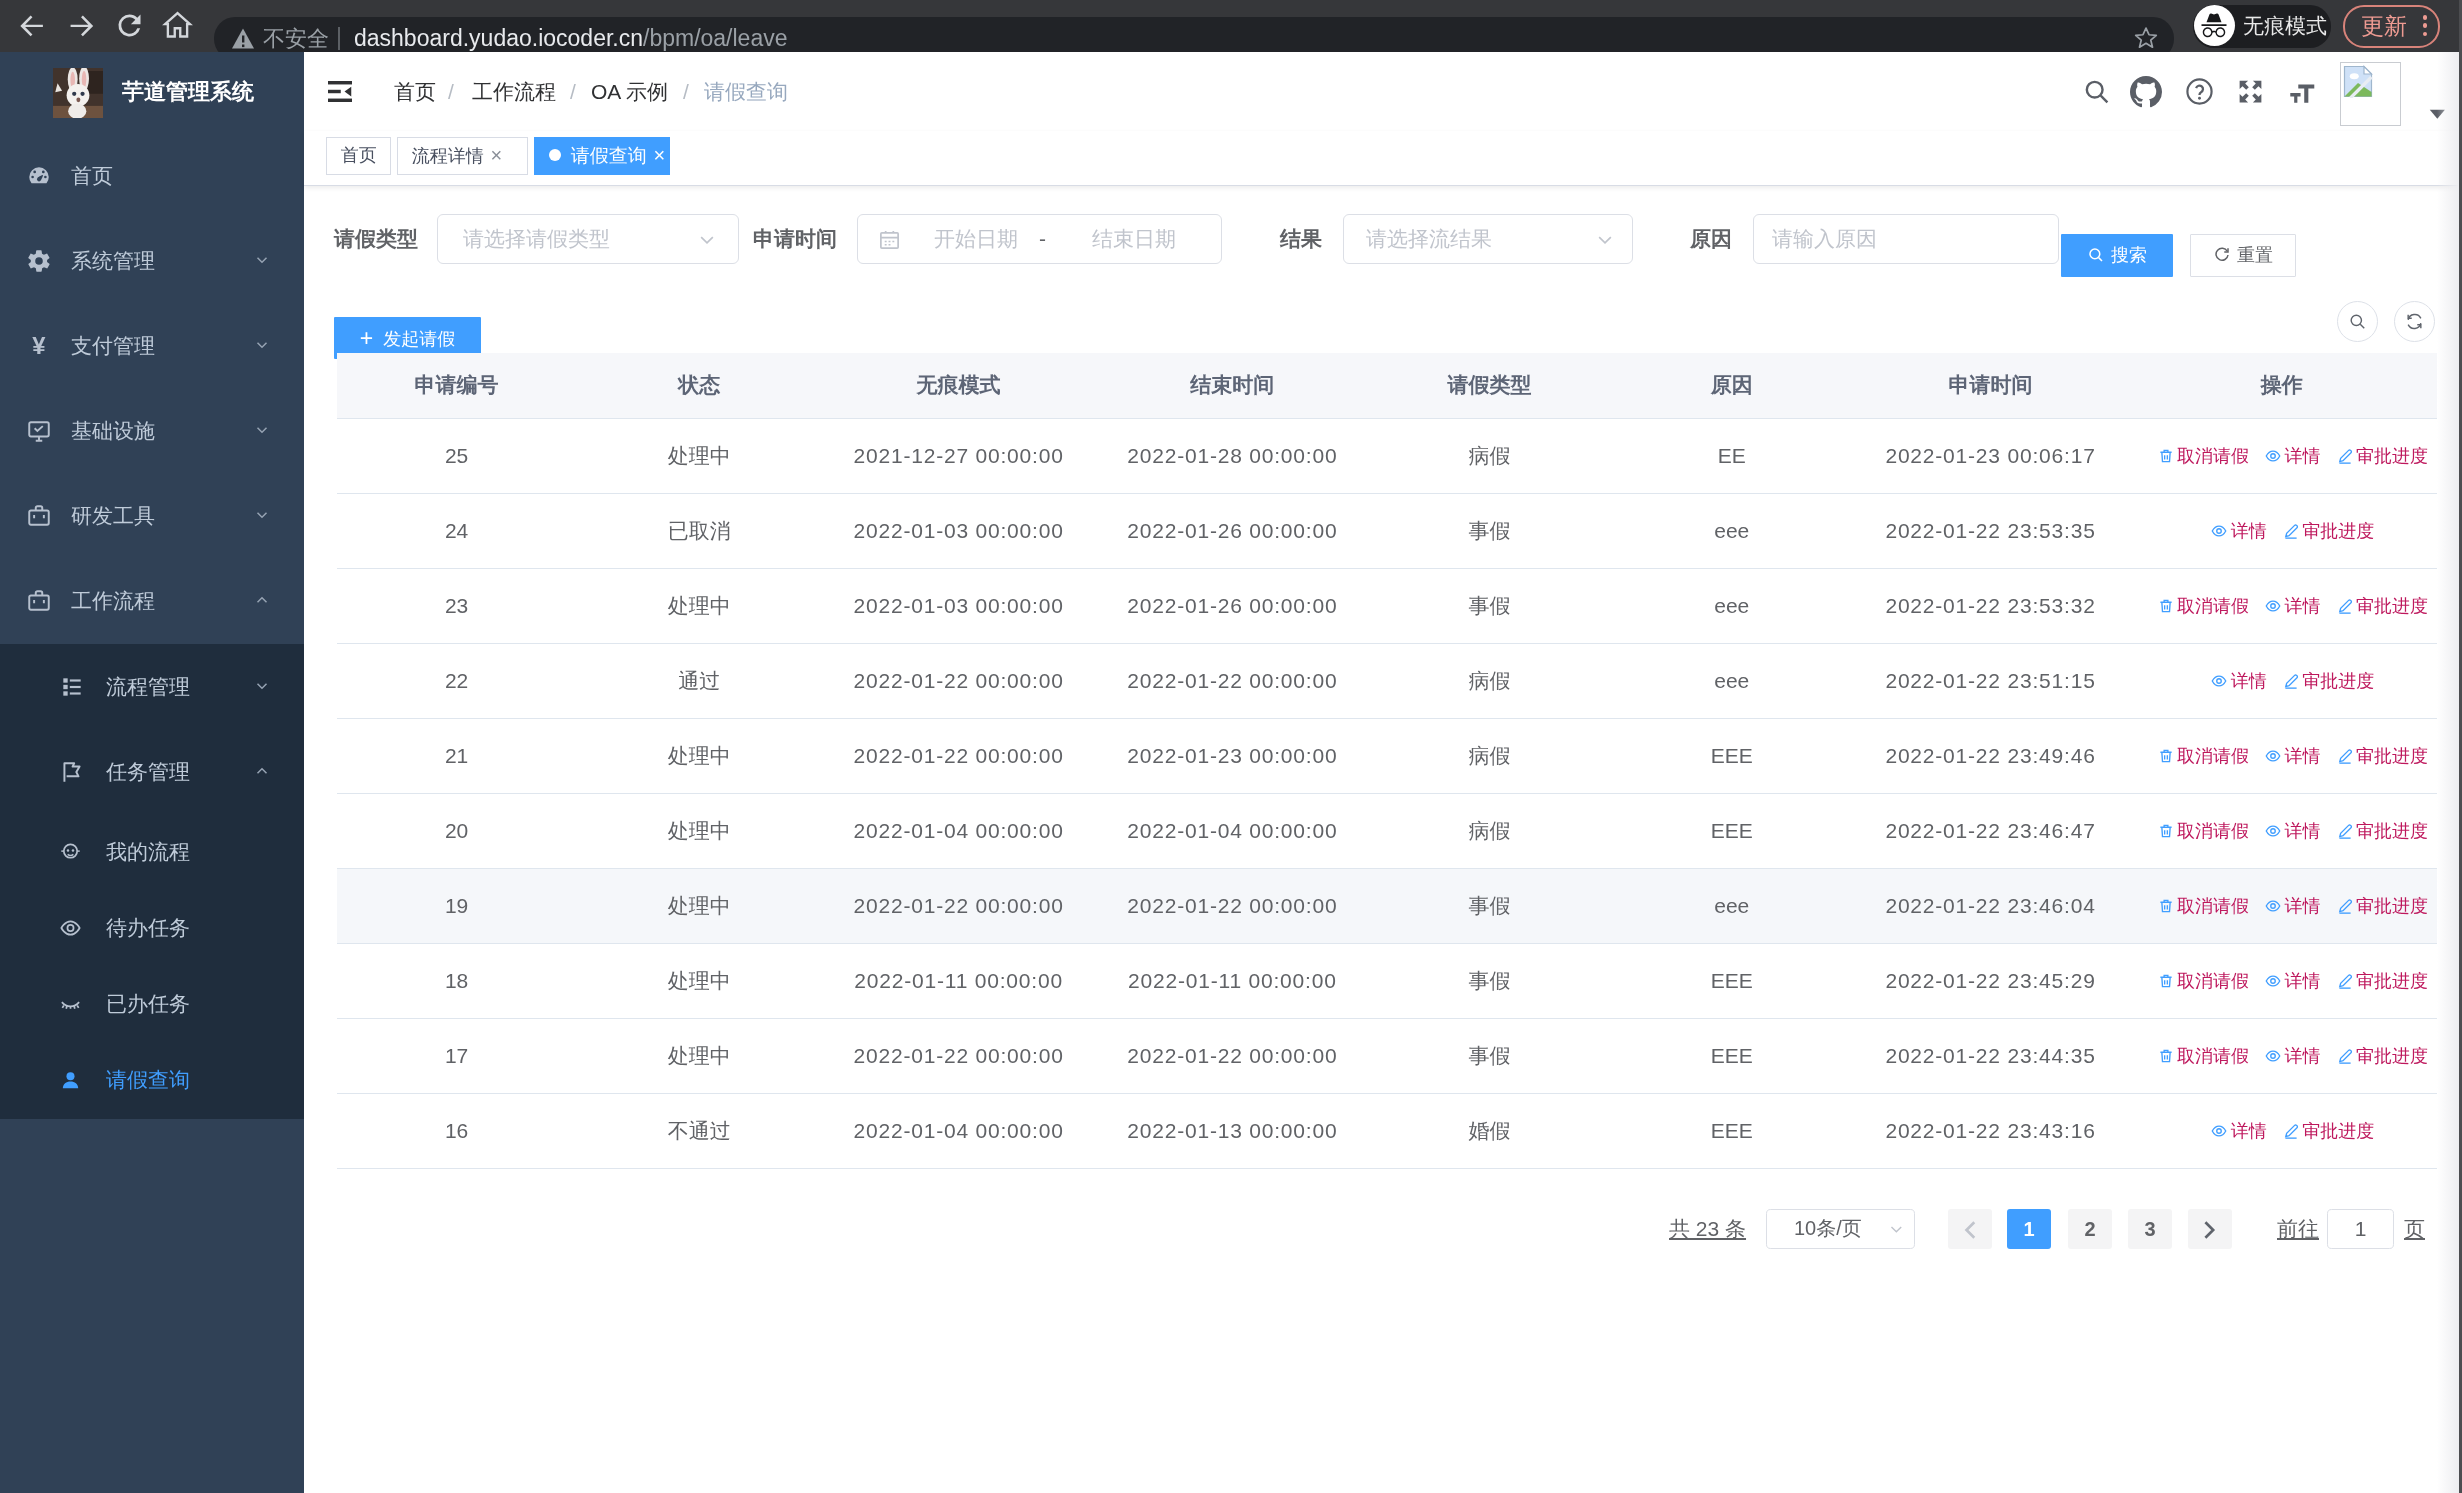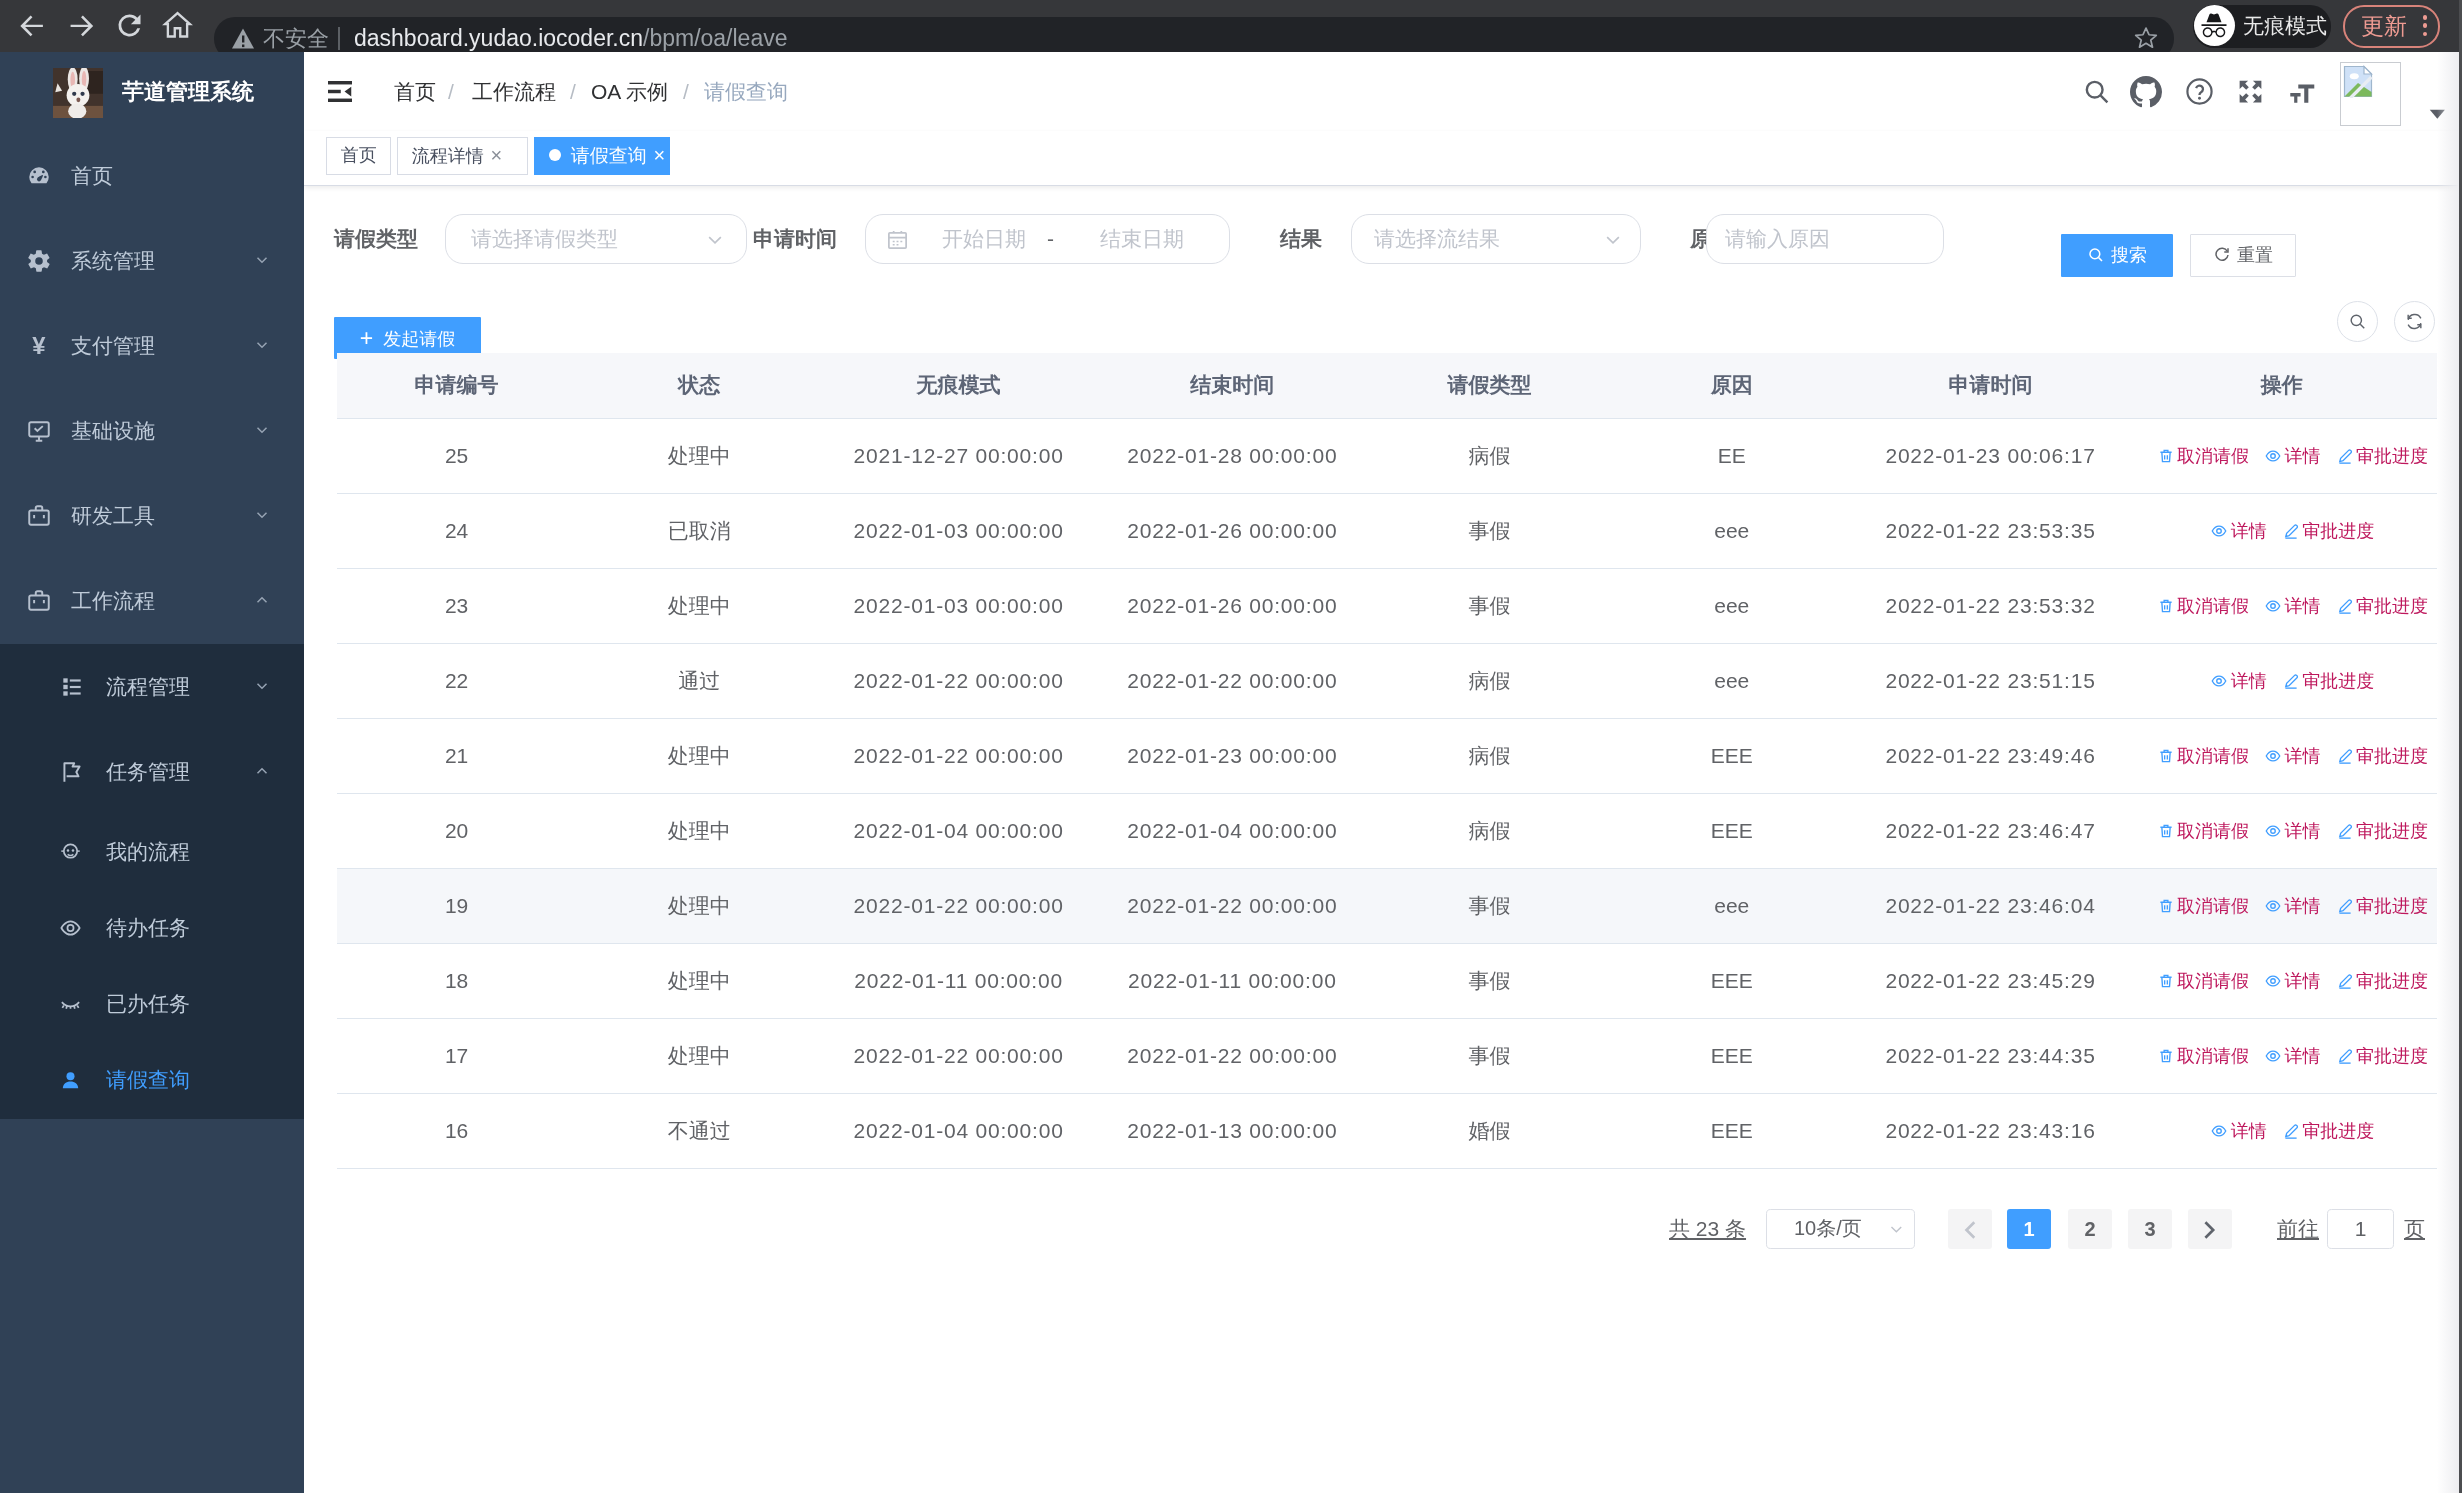--- a/index.html
+++ b/index.html
@@ -57,21 +57,21 @@
      border-bottom:1.5px solid #d8dce5; box-shadow:0 1.5px 4.6px rgba(0,0,0,.08); }
   .tag { position:absolute; top:6px; height:38px; line-height:35px; background:#fff;
      border:1.5px solid #d8dce5; color:#495060; font-size:18px; padding:0 13.7px; white-space:nowrap; }
   .tag .x { display:inline-block; margin-left:6.8px; color:#8a8f98; font-size:20px; }
   .tag.on { background:#409eff; border-color:#409eff; color:#fff; }
   .tag.on .x { color:#fff; }
   .tag.on .dot { display:inline-block; width:12px; height:12px; border-radius:50%; background:#fff; margin-right:10px; position:relative; top:-1.5px; }
 
   
   .flabel { position:absolute; font-size:21px; font-weight:bold; color:#606266; line-height:50px; }
-  .finput { position:absolute; top:162px; height:50px; border:1.5px solid #dcdfe6; border-radius:18px; background:#fff;margin-left:8px; }
+  .finput { position:absolute; top:162px; height:50px; border:1.5px solid #dcdfe6; border-radius:6px; background:#fff; }
   .ph { position:absolute; font-size:21px; color:#c0c4cc; white-space:nowrap; }
   .btn { position:absolute; border-radius:1px; font-size:18px; white-space:nowrap;margin-top:16px; }
 
   
   #tbl { position:absolute; left:33px; top:301px; width:2100px; }
   #tbl table { border-collapse:collapse; table-layout:fixed; width:2100px; }
   #tbl th { height:65px; background:#f6f7fa; font-size:21px; font-weight:bold; color:#5d6576; text-align:center; border-bottom:1.5px solid #dfe6ee; }
   #tbl td { height:75px; font-size:21px; color:#606266; text-align:center; border-bottom:1.5px solid #dfe6ee; white-space:nowrap; }
   #tbl td:nth-child(3),#tbl td:nth-child(4),#tbl td:nth-child(7) { letter-spacing:0.8px; }
   #tbl tr.hov td { background:#f5f7fa; }
@@ -336,21 +336,21 @@
       <span class="ph" style="left:234px;line-height:47px">结束日期</span>
     </div>
     <span class="flabel" style="left:976px;top:162px">结果</span>
     <div class="finput" style="left:1039px;width:290px">
       <span class="ph" style="left:22px;line-height:47px">请选择流结果</span>
       <svg style="position:absolute;right:16.7px;top:15px" width="20" height="20" viewBox="0 0 24 24">
           <path d="M5 8.5l7 7 7-7" fill="none" stroke="#c0c4cc" stroke-width="2"></path>
         </svg>
     </div>
     <span class="flabel" style="left:1386px;top:162px">原因</span>
-    <div class="finput" style="left:1394px;width:238px">
+    <div class="finput" style="left:1449px;width:306px">
       <span class="ph" style="left:18px;line-height:47px">请输入原因</span>
     </div>
     <div class="btn" style="left:1757px;top:166px;width:112px;height:43px;background:#409eff;color:#fff;line-height:43px;text-align:center">
       <svg style="vertical-align:-3px;margin-right:6px" width="18" height="18" viewBox="0 0 24 24">
           <circle cx="10.5" cy="10.5" r="6.5" fill="none" stroke="#fff" stroke-width="2"></circle>
           <path d="M15.5 15.5 20 20" stroke="#fff" stroke-width="2"></path>
         </svg>搜索
     </div>
     <div class="btn" style="left:1886px;top:166px;width:106px;height:43px;background:#fff;border:1.5px solid #dcdfe6;color:#606266;line-height:40px;text-align:center">
       <svg style="vertical-align:-3px;margin-right:6px" width="18" height="18" viewBox="0 0 24 24">

